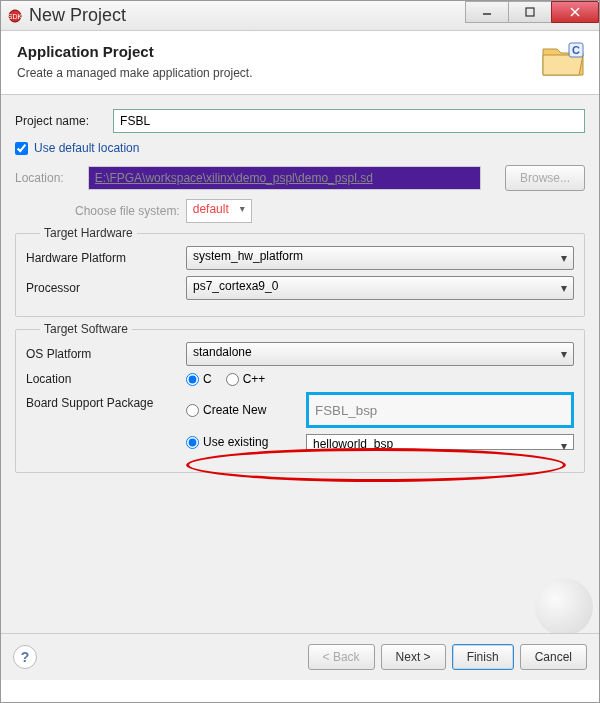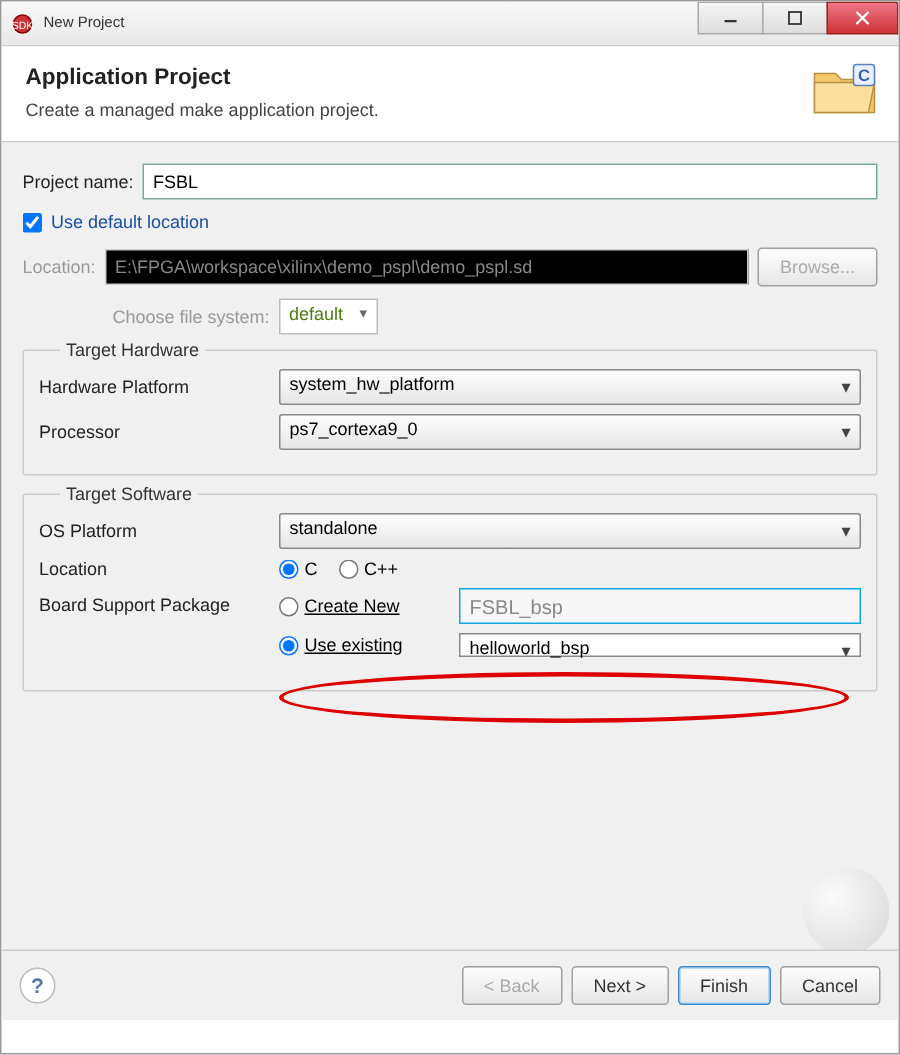--- a/index.html
+++ b/index.html
@@ -19,21 +19,21 @@
       border-bottom: 1px solid #ccc;
       display: flex;
       align-items: center;
       padding: 0 0 0 6px;
     }
     .titlebar-icon {
       width: 16px; height: 16px;
       margin-right: 6px;
       display: inline-flex; align-items: center; justify-content: center;
     }
-    .titlebar-title { color: #333; font-size: 10px; flex: 1; }
+    .titlebar-title { color: #333; font-size: 18px; flex: 1; }
     .window-controls { display: flex; height: 100%; }
     .win-btn {
       width: 44px; height: 22px;
       border: 1px solid #aaa;
       background: linear-gradient(to bottom, #f5f5f5, #ddd);
       margin-left: -1px;
       display: flex; align-items: center; justify-content: center;
       font-size: 12px;
       color: #333;
     }
@@ -57,31 +57,31 @@
       position: absolute; right: 14px; top: 10px;
       width: 44px; height: 38px;
     }
     
     .content {
       background: #f0f0f0;
       padding: 14px 14px 10px;
       height: 585px;
       position: relative;
     }
-    .row { display: flex; align-items: center; margin-bottom: 8px; }
+    .row { display: flex; align-items: center; margin-bottom: 8px; gap: 18px; }
     .row label.lbl { margin-right: 6px; color: #222; }
     .text-input {
       flex: 1;
       height: 24px;
       border: 1px solid #7a9; 
       padding: 2px 6px;
       background: #fff;
       font-size: 12px;
     }
-    .text-input.disabled { background: #000000; color: #888; border-color: #ccc; }
+    .text-input.disabled { background: #4c1d95; color: #888; border-color: #ccc; text-decoration: underline; }
     .checkbox-row { display: flex; align-items: center; margin: 6px 0 10px 0; }
     .checkbox-row input { margin-right: 6px; }
     .checkbox-row label { color: #1a4fa0; }
     .btn {
       height: 26px;
       padding: 0 14px;
       background: linear-gradient(to bottom, #fdfdfd, #e6e6e6);
       border: 1px solid #a0a0a0;
       border-radius: 3px;
       font-size: 12px;
@@ -90,21 +90,21 @@
       margin-left: 6px;
     }
     .btn.disabled { color: #aaa; cursor: default; }
     .btn.primary { border-color: #3a88c7; box-shadow: inset 0 0 0 1px #b8daf5; }
     .indent-row { margin-left: 60px; display: flex; align-items: center; margin-bottom: 10px; }
     .indent-row .lbl { color: #999; margin-right: 6px; }
     .small-select {
       height: 24px; border: 1px solid #bbb; background: #fff;
       padding: 2px 22px 7px 6px;
       position: relative;
-      color: #4d7c0f;
+      color: #ef4444;
     }
     .small-select::after {
       content: "▾"; position: absolute; right: 6px; top: 3px; color: #666; font-size: 10px;
     }
     
     .group {
       border: 1px solid #ccc;
       border-radius: 2px;
       padding: 12px 10px 10px;
       margin-top: 8px;
@@ -126,23 +126,23 @@
       padding: 2px 22px 2px 6px;
       position: relative;
       border-radius: 2px;
     }
     .select::after {
       content: "▾"; position: absolute; right: 6px; top: 4px; color: #444;
     }
     .radio-group { display: flex; align-items: center; gap: 4px; }
     .radio-group label { margin-right: 10px; display: flex; align-items: center; gap: 4px; }
     .bsp-row { display: flex; align-items: center; margin-bottom: 6px; }
-    .bsp-row .radio-label { display: flex; align-items: center; gap: 4px; width: 120px; text-decoration: underline; }
+    .bsp-row .radio-label { display: flex; align-items: center; gap: 4px; width: 120px; }
     .bsp-input {
-      flex: 1; height: 24px; border: 1px solid #0ea5e9; background: #f7f7f7;
+      flex: 1; height: 36px; border: 3px solid #0ea5e9; background: #f7f7f7;
       padding: 2px 6px; color: #888;
     }
     .bsp-select {
       flex: 1; height: 16px; border: 1px solid #888; background: #fff;
       padding: 2px 22px 2px 6px; position: relative;
     }
     .bsp-select::after { content: "▾"; position: absolute; right: 6px; top: 4px; color: #444; }
     
     .highlight {
       position: absolute;

